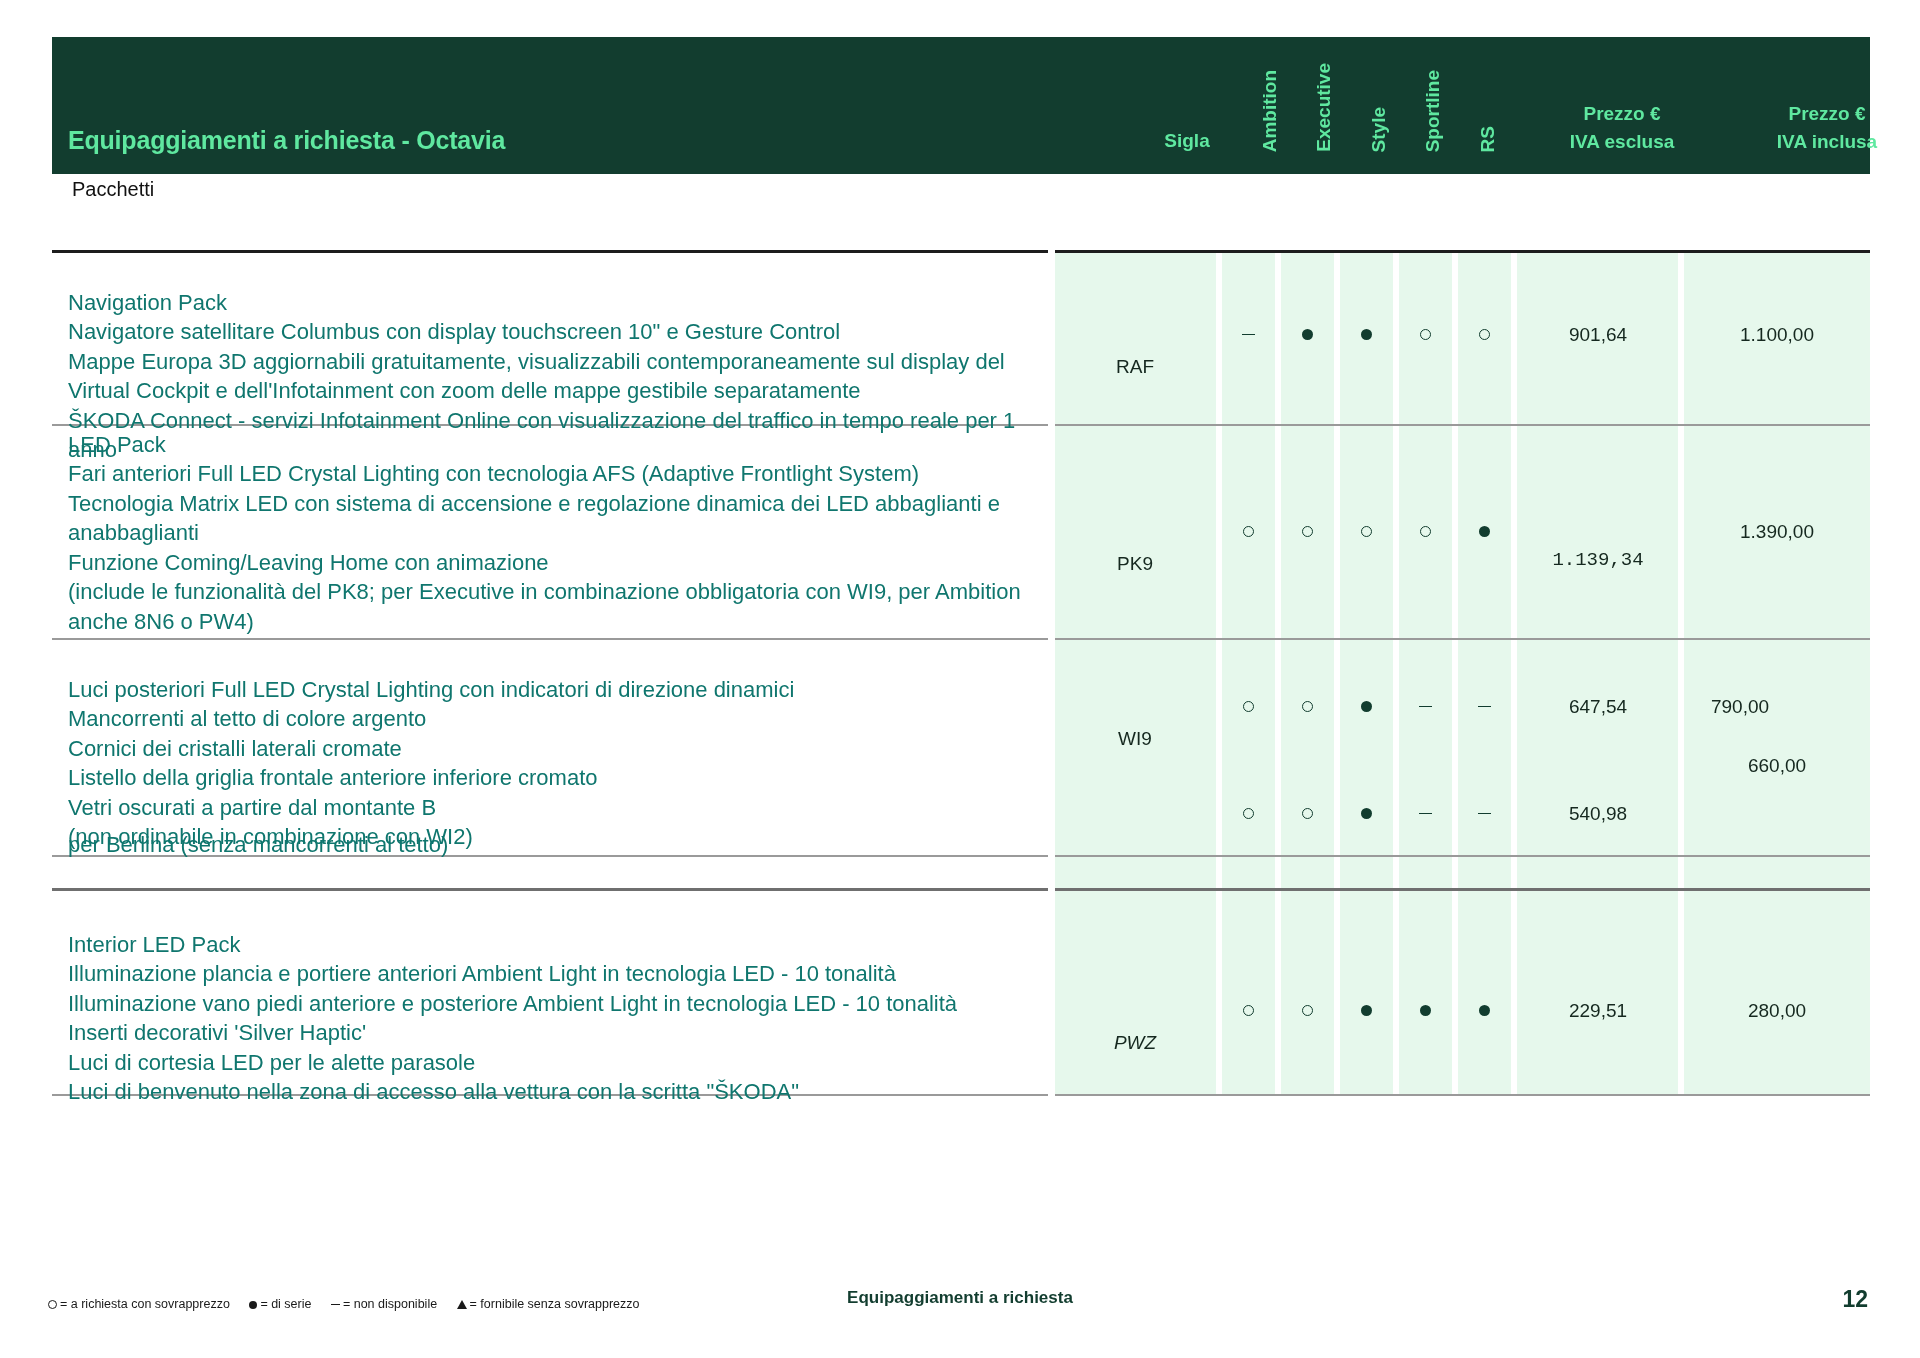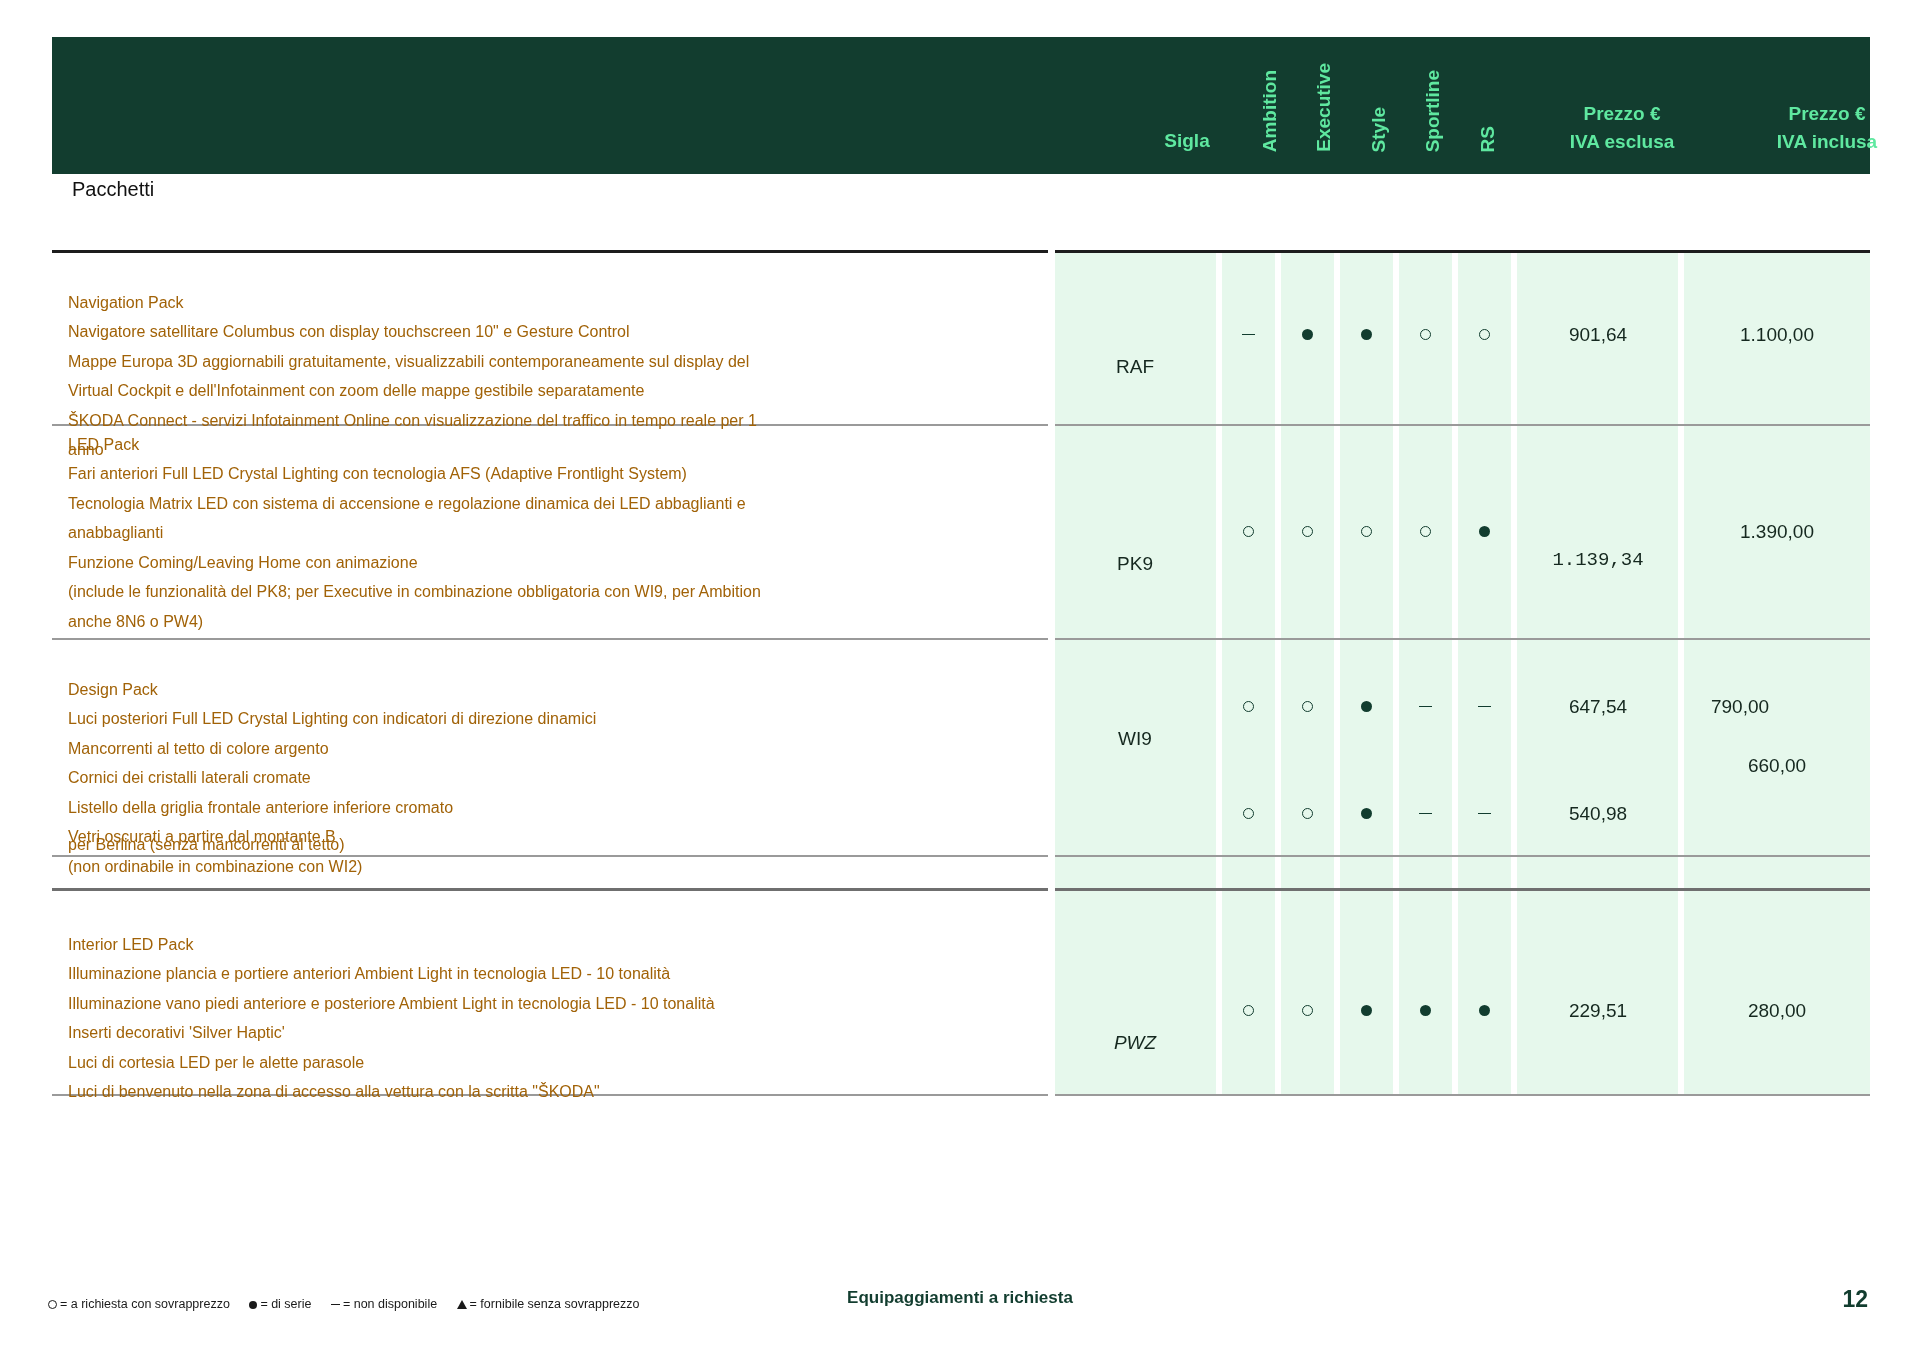--- a/index.html
+++ b/index.html
@@ -103,23 +103,23 @@
   .rule-dark {
     position: absolute;
     background: #1d1d1d;
   }
 
   
   .desc {
     position: absolute;
     left: 68px;
     width: 980px;
-    font-size: 16px;
+    font-size: 22px;
     line-height: 29.5px;
-    color: #a16207;
+    color: #0f766e;
     white-space: pre-line;
   }
   .desc-title {
     display: block;
   }
 
   
   .cell {
     position: absolute;
     text-align: center;
@@ -212,20 +212,21 @@
     font-weight: bold;
     color: #123d2f;
   }
 </style>
 </head>
 <body>
 
 <div class="page">
 
   <div class="header-band">
+    <div class="header-title">Equipaggiamenti a richiesta - Octavia</div>
     <div class="header-sigla">Sigla</div>
 
     <div class="vert-head" style="left:1203px;">Ambition</div>
     <div class="vert-head" style="left:1257px;">Executive</div>
     <div class="vert-head" style="left:1312px;">Style</div>
     <div class="vert-head" style="left:1366px;">Sportline</div>
     <div class="vert-head" style="left:1421px;">RS</div>
 
     <div class="price-head" style="left:1460px;">
       <div>Prezzo €</div>
@@ -295,22 +296,21 @@
   <div class="cell cell-code" style="left:1080px; top:521px;">PK9</div>
   <div class="cell cell-mark" style="left:1219px; top:521px;"><span class="mark-open"></span></div>
   <div class="cell cell-mark" style="left:1278px; top:521px;"><span class="mark-open"></span></div>
   <div class="cell cell-mark" style="left:1337px; top:521px;"><span class="mark-open"></span></div>
   <div class="cell cell-mark" style="left:1396px; top:521px;"><span class="mark-open"></span></div>
   <div class="cell cell-mark" style="left:1455px; top:521px;"><span class="mark-filled"></span></div>
   <div class="cell cell-price" style="left:1488px; top:549px;font-family:Liberation Mono, monospace;">1.139,34</div>
   <div class="cell cell-price" style="left:1667px; top:521px;">1.390,00</div>
 
   <div class="desc" style="top:645px;">
-    <span class="desc-title">Design Pack
-</span><span>Luci posteriori Full LED Crystal Lighting con indicatori di direzione dinamici
+    <span>Luci posteriori Full LED Crystal Lighting con indicatori di direzione dinamici
 Mancorrenti al tetto di colore argento
 Cornici dei cristalli laterali cromate
 Listello della griglia frontale anteriore inferiore cromato
 Vetri oscurati a partire dal montante B
 (non ordinabile in combinazione con WI2)</span>
   </div>
   <div class="cell cell-code" style="left:1080px; top:696px;">WI9</div>
   <div class="cell cell-mark" style="left:1219px; top:696px;"><span class="mark-open"></span></div>
   <div class="cell cell-mark" style="left:1278px; top:696px;"><span class="mark-open"></span></div>
   <div class="cell cell-mark" style="left:1337px; top:696px;"><span class="mark-filled"></span></div>

